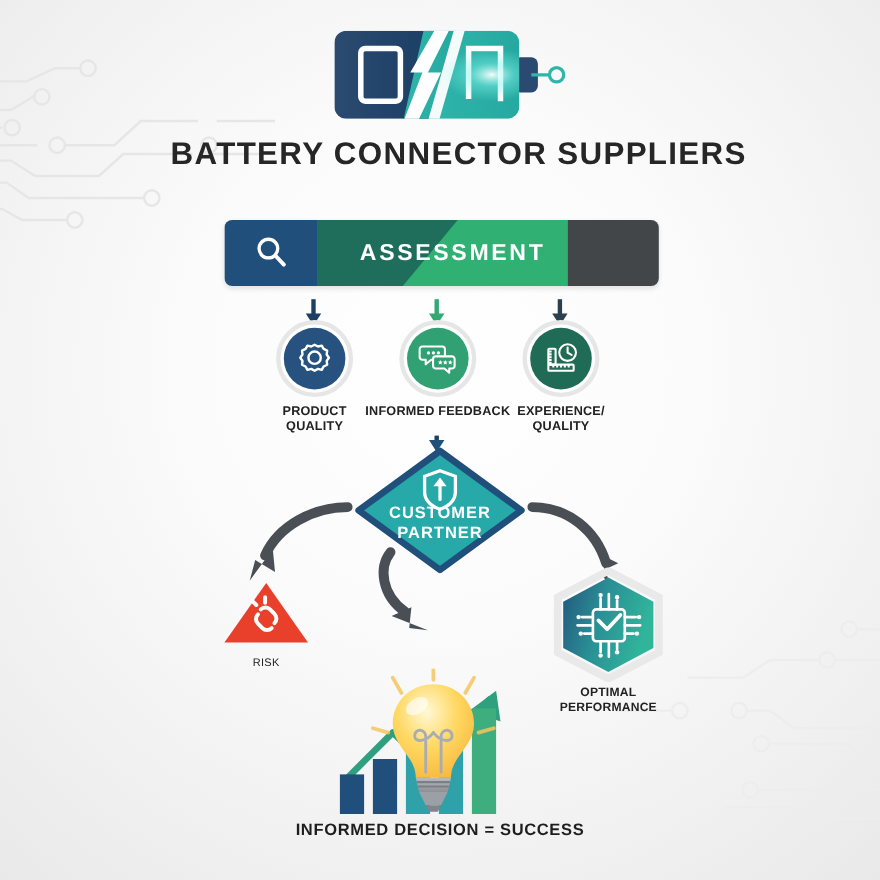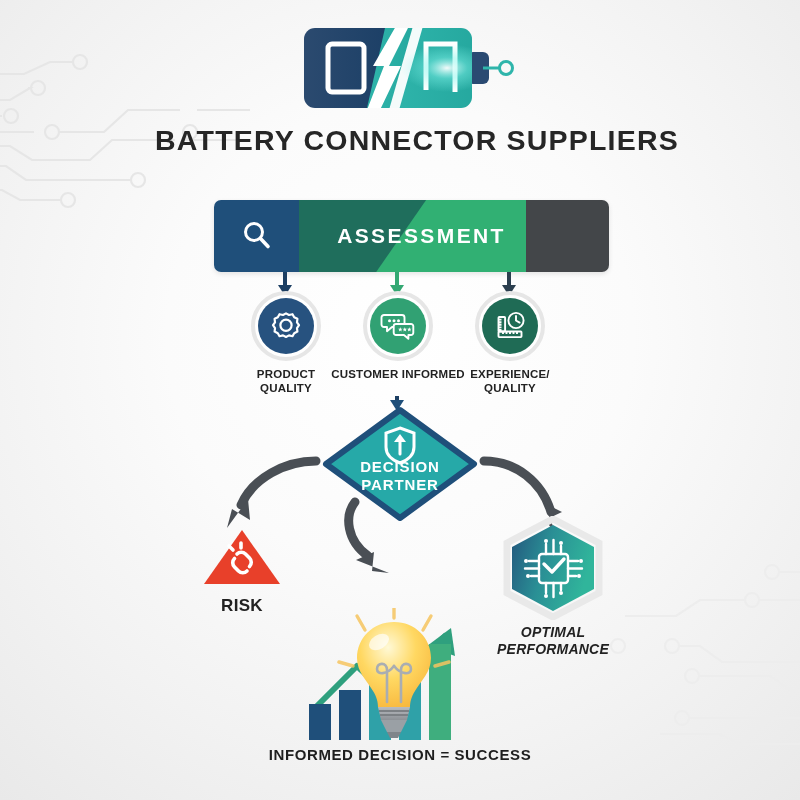--- a/index.html
+++ b/index.html
@@ -43,24 +43,24 @@
     letter-spacing: 1.2px;
     font-weight: bold;
     color: #262626;
     white-space: nowrap;
     padding-left: 34px;
   }
 
   
   .assess-bar {
     position: absolute;
-    left: 214px;
+    left: 204px;
     top: 200px;
     width: 395px;
-    height: 72px;
+    height: 60px;
     border-radius: 7px;
     overflow: hidden;
     display: flex;
     box-shadow: 0 2px 5px rgba(0,0,0,0.10);
   }
   .seg-blue {
     width: 85px;
     background: #1f4f7a;
     display: flex;
     align-items: center;
@@ -169,41 +169,40 @@
   
   .risk-node {
     position: absolute;
     left: 200px;
     top: 526px;
     width: 84px;
     text-align: center;
   }
   .risk-label {
     margin-top: 4px;
-    font-size: 17px;
-    font-weight: bold;
+    font-size: 10px;
+    font-weight: normal;
     color: #222222;
     letter-spacing: 0.3px;
   }
   .opt-node {
     position: absolute;
     left: 489px;
     top: 516px;
     width: 128px;
     text-align: center;
   }
   .opt-label {
     margin-top: 4px;
-    font-size: 14px;
+    font-size: 11px;
     font-weight: bold;
     color: #222222;
     letter-spacing: 0.2px;
     line-height: 1.2;
     white-space: pre-line;
-    font-style: italic;
   }
 
   
   .result {
     position: absolute;
     left: 0;
     top: 608px;
     width: 800px;
     text-align: center;
   }
@@ -371,21 +370,21 @@
               <circle cx="9.5" cy="11.8" r="1.5"></circle>
               <circle cx="14" cy="11.8" r="1.5"></circle>
               <circle cx="18.5" cy="11.8" r="1.5"></circle>
               <path d="M20.3,18.2 l0.65,1.45 l1.55,0.16 l-1.18,1.06 l0.33,1.54 l-1.35,-0.8 l-1.35,0.8 l0.33,-1.54 l-1.18,-1.06 l1.55,-0.16 z"></path>
               <path d="M24.8,18.2 l0.65,1.45 l1.55,0.16 l-1.18,1.06 l0.33,1.54 l-1.35,-0.8 l-1.35,0.8 l0.33,-1.54 l-1.18,-1.06 l1.55,-0.16 z"></path>
               <path d="M29.3,18.2 l0.65,1.45 l1.55,0.16 l-1.18,1.06 l0.33,1.54 l-1.35,-0.8 l-1.35,0.8 l0.33,-1.54 l-1.18,-1.06 l1.55,-0.16 z"></path>
             </g>
           </svg>
         </div>
       </div>
-      <div class="crit-label wide">CUSTOMER INFORMED</div>
+      <div class="crit-label wide">INFORMED FEEDBACK</div>
     </div>
 
     <div class="crit" style="left:224px; top:0px;">
       <div class="crit-ring">
         <div class="crit-disc" style="background:#1f6b55">
           <svg width="36" height="34" viewBox="0 0 36 34" xmlns="http://www.w3.org/2000/svg">
             <g fill="none" stroke="#ffffff" stroke-width="1.9">
               <circle cx="24" cy="11.5" r="7.6"></circle>
               <path d="M24,7 L24,11.5 L27.6,13.6" stroke-linecap="round"></path>
 
@@ -405,21 +404,21 @@
 
   <div class="diamond-wrap">
     <svg width="156" height="116" viewBox="0 0 156 116" xmlns="http://www.w3.org/2000/svg">
       <polygon points="78,4 152,58 78,112 4,58" fill="#26a9a8" stroke="#1f4f7a" stroke-width="6" stroke-linejoin="round"></polygon>
       <g>
         <path d="M78,22 L92,27 L92,41 C92,49 86,54 78,57 C70,54 64,49 64,41 L64,27 Z" fill="none" stroke="#ffffff" stroke-width="3"></path>
         <path d="M78,48 L78,33" stroke="#ffffff" stroke-width="3" stroke-linecap="round"></path>
         <polygon points="78,28 84,36 72,36" fill="#ffffff"></polygon>
       </g>
     </svg>
-    <div class="diamond-text">DECISION
+    <div class="diamond-text">CUSTOMER
 PARTNER</div>
   </div>
 
   <svg class="down-arrows" viewBox="0 0 800 800" xmlns="http://www.w3.org/2000/svg">
     <g fill="none" stroke="#4a4f55" stroke-width="9" stroke-linecap="round">
       <path d="M316,461 C285,461 253,478 241,505"></path>
       <path d="M355,502 C344,516 347,541 368,556"></path>
       <path d="M484,461 C516,461 542,482 551,512"></path>
     </g>
     <polygon points="227,528 248,499 250,520 232,509" fill="#4a4f55"></polygon>

